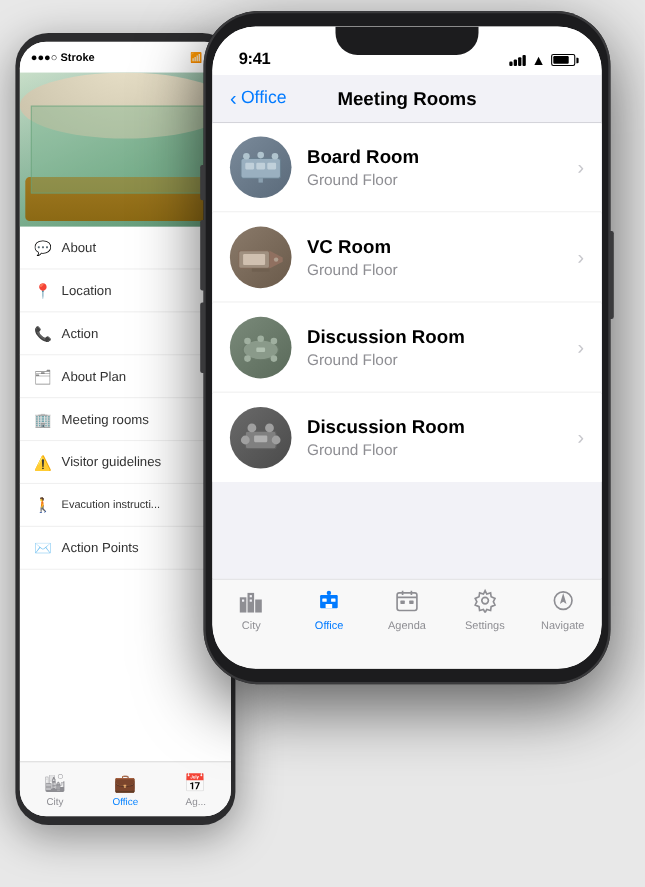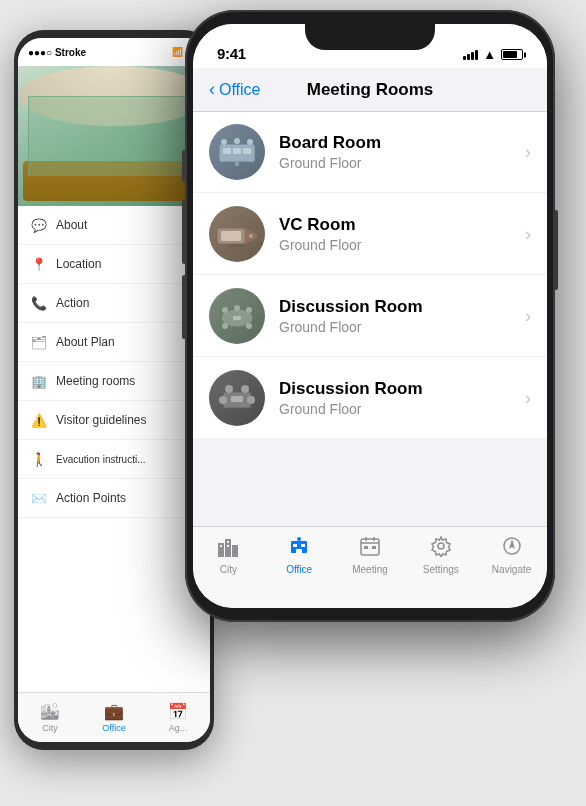--- a/index.html
+++ b/index.html
@@ -701,21 +701,21 @@
         <div class="fg-tab-icon">
           <svg width="24" height="22" viewBox="0 0 24 22" fill="none" xmlns="http://www.w3.org/2000/svg">
             <rect x="3" y="4" width="18" height="16" rx="2" fill="none" stroke="#8e8e93" stroke-width="1.5"></rect>
             <line x1="3" y1="8" x2="21" y2="8" stroke="#8e8e93" stroke-width="1.5"></line>
             <line x1="8" y1="2" x2="8" y2="6" stroke="#8e8e93" stroke-width="1.5"></line>
             <line x1="16" y1="2" x2="16" y2="6" stroke="#8e8e93" stroke-width="1.5"></line>
             <rect x="6" y="11" width="4" height="3" rx="0.5" fill="#8e8e93"></rect>
             <rect x="14" y="11" width="4" height="3" rx="0.5" fill="#8e8e93"></rect>
           </svg>
         </div>
-        <span class="fg-tab-label">Meeting</span>
+        <span class="fg-tab-label">Agenda</span>
       </div>
       <div class="fg-tab-item">
         <div class="fg-tab-icon">
           <svg width="24" height="22" viewBox="0 0 24 22" fill="none" xmlns="http://www.w3.org/2000/svg">
             <circle cx="12" cy="11" r="3" fill="none" stroke="#8e8e93" stroke-width="1.5"></circle>
             <path d="M12 2 L13.5 5 L17 4 L17.5 7.5 L21 9 L19.5 12 L21 15 L17.5 16.5 L17 20 L13.5 19 L12 22 L10.5 19 L7 20 L6.5 16.5 L3 15 L4.5 12 L3 9 L6.5 7.5 L7 4 L10.5 5 Z" fill="none" stroke="#8e8e93" stroke-width="1.5"></path>
           </svg>
         </div>
         <span class="fg-tab-label">Settings</span>
       </div>

